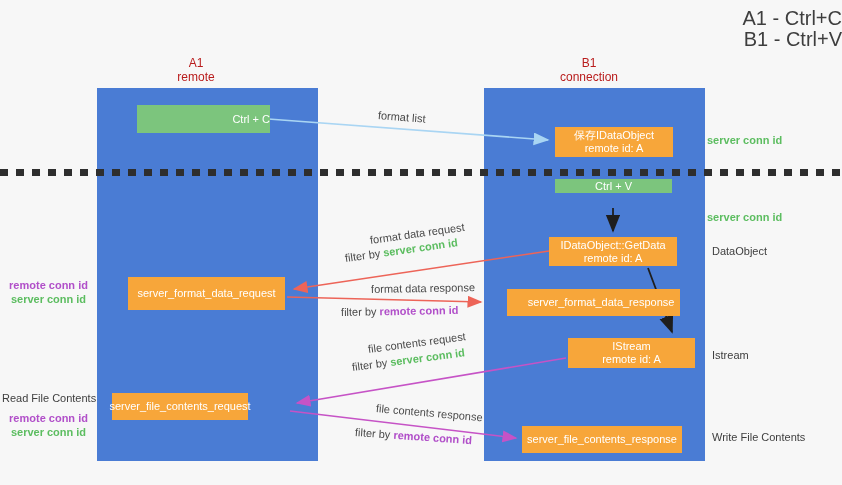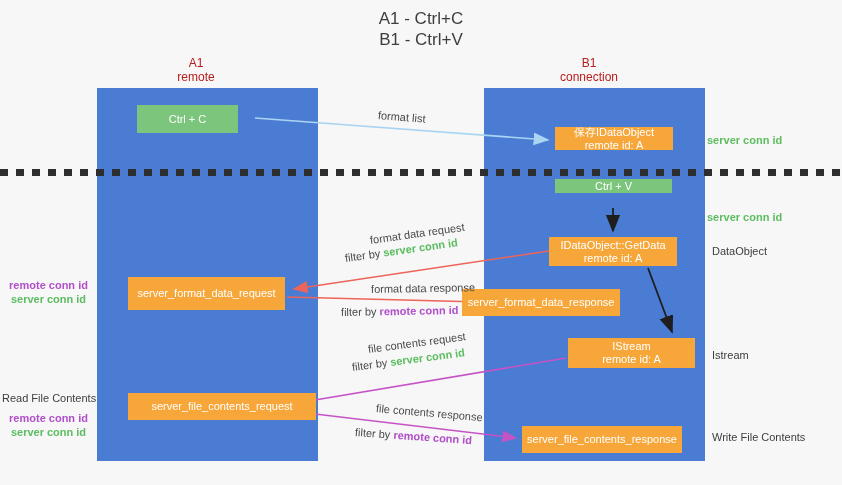--- a/index.html
+++ b/index.html
@@ -1,20 +1,20 @@
 <!DOCTYPE html>
 <html><head>
 <meta charset="utf-8">
 <style>
   html,body{margin:0;padding:0;}
   body{font-family:"Liberation Sans","DejaVu Sans",sans-serif;background:#e9e9e9;}
   .canvas{position:relative;width:842px;height:485px;background:#f7f7f7;overflow:hidden;}
 
-  .title{position:absolute;top:8px;left:0;width:842px;text-align:center;
-         font-size:17px;color:#3e3e3e;line-height:21px;}
+  .title{position:absolute;top:8px;left:0;width:842px;text-align:right;
+         font-size:20px;color:#3e3e3e;line-height:21px;}
 
   .col-header{position:absolute;top:56px;text-align:center;font-size:12px;
               color:#b91c1c;line-height:14px;}
   .col-header.a{left:96px;width:200px;}
   .col-header.b{left:489px;width:200px;}
 
   .lifeline{position:absolute;top:88px;height:373px;width:221px;background:#4a7cd4;}
   .lifeline.a{left:97px;}
   .lifeline.b{left:484px;}
 
@@ -22,28 +22,28 @@
            background:repeating-linear-gradient(90deg,#2e2e2e 0 8px,transparent 8px 16px);}
 
   .arrows{position:absolute;left:0;top:0;width:842px;height:485px;pointer-events:none;}
 
   .node{position:absolute;display:flex;align-items:center;justify-content:center;
         flex-direction:column;color:#ffffff;font-size:11px;text-align:center;
         line-height:13px;}
   .node.green{background:#7cc57d;}
   .node.orange{background:#f7a63a;}
 
-  .n-ctrl-c{left:137px;top:105px;width:101px;height:28px;}
-  .n-save{left:555px;top:127px;width:118px;height:23px;}
+  .n-ctrl-c{left:137px;top:105px;width:133px;height:28px;align-items:flex-end;}
+  .n-save{left:555px;top:127px;width:118px;height:30px;}
   .n-ctrl-v{left:555px;top:179px;width:117px;height:14px;}
   .n-getdata{left:549px;top:237px;width:128px;height:29px;}
   .n-fmt-req{left:128px;top:277px;width:157px;height:33px;}
-  .n-fmt-resp{left:462px;top:289px;width:158px;height:27px;}
+  .n-fmt-resp{left:507px;top:289px;width:158px;height:27px;padding-left:15px;}
   .n-istream{left:568px;top:338px;width:127px;height:30px;}
-  .n-file-req{left:128px;top:393px;width:188px;height:27px;}
+  .n-file-req{left:112px;top:393px;width:136px;height:27px;}
   .n-file-resp{left:522px;top:426px;width:160px;height:27px;}
 
   .lbl{position:absolute;font-size:11px;white-space:nowrap;}
   .green-txt{color:#5cbd60;font-weight:bold;}
   .purple-txt{color:#b14fc9;font-weight:bold;}
   .dark-txt{color:#3e3e3e;}
 
   .ids-block{position:absolute;left:0;width:97px;text-align:center;
              font-size:11px;line-height:14px;white-space:nowrap;}
 

